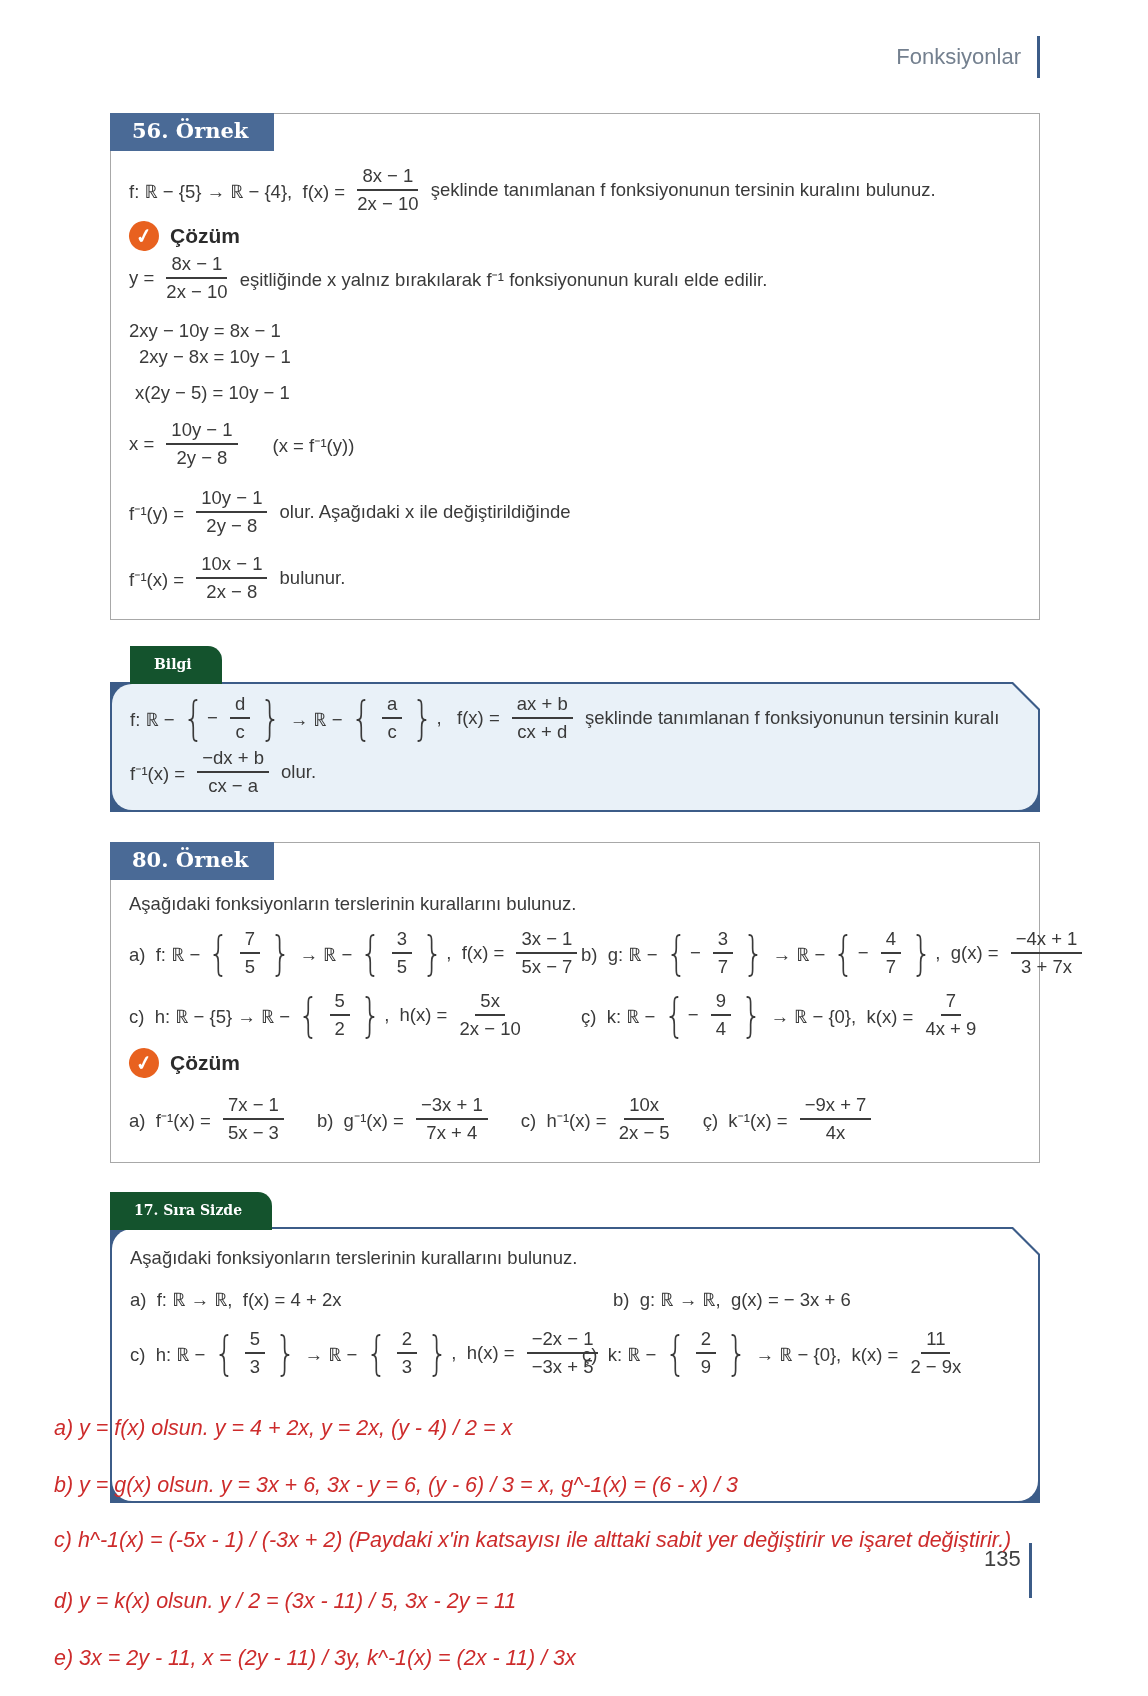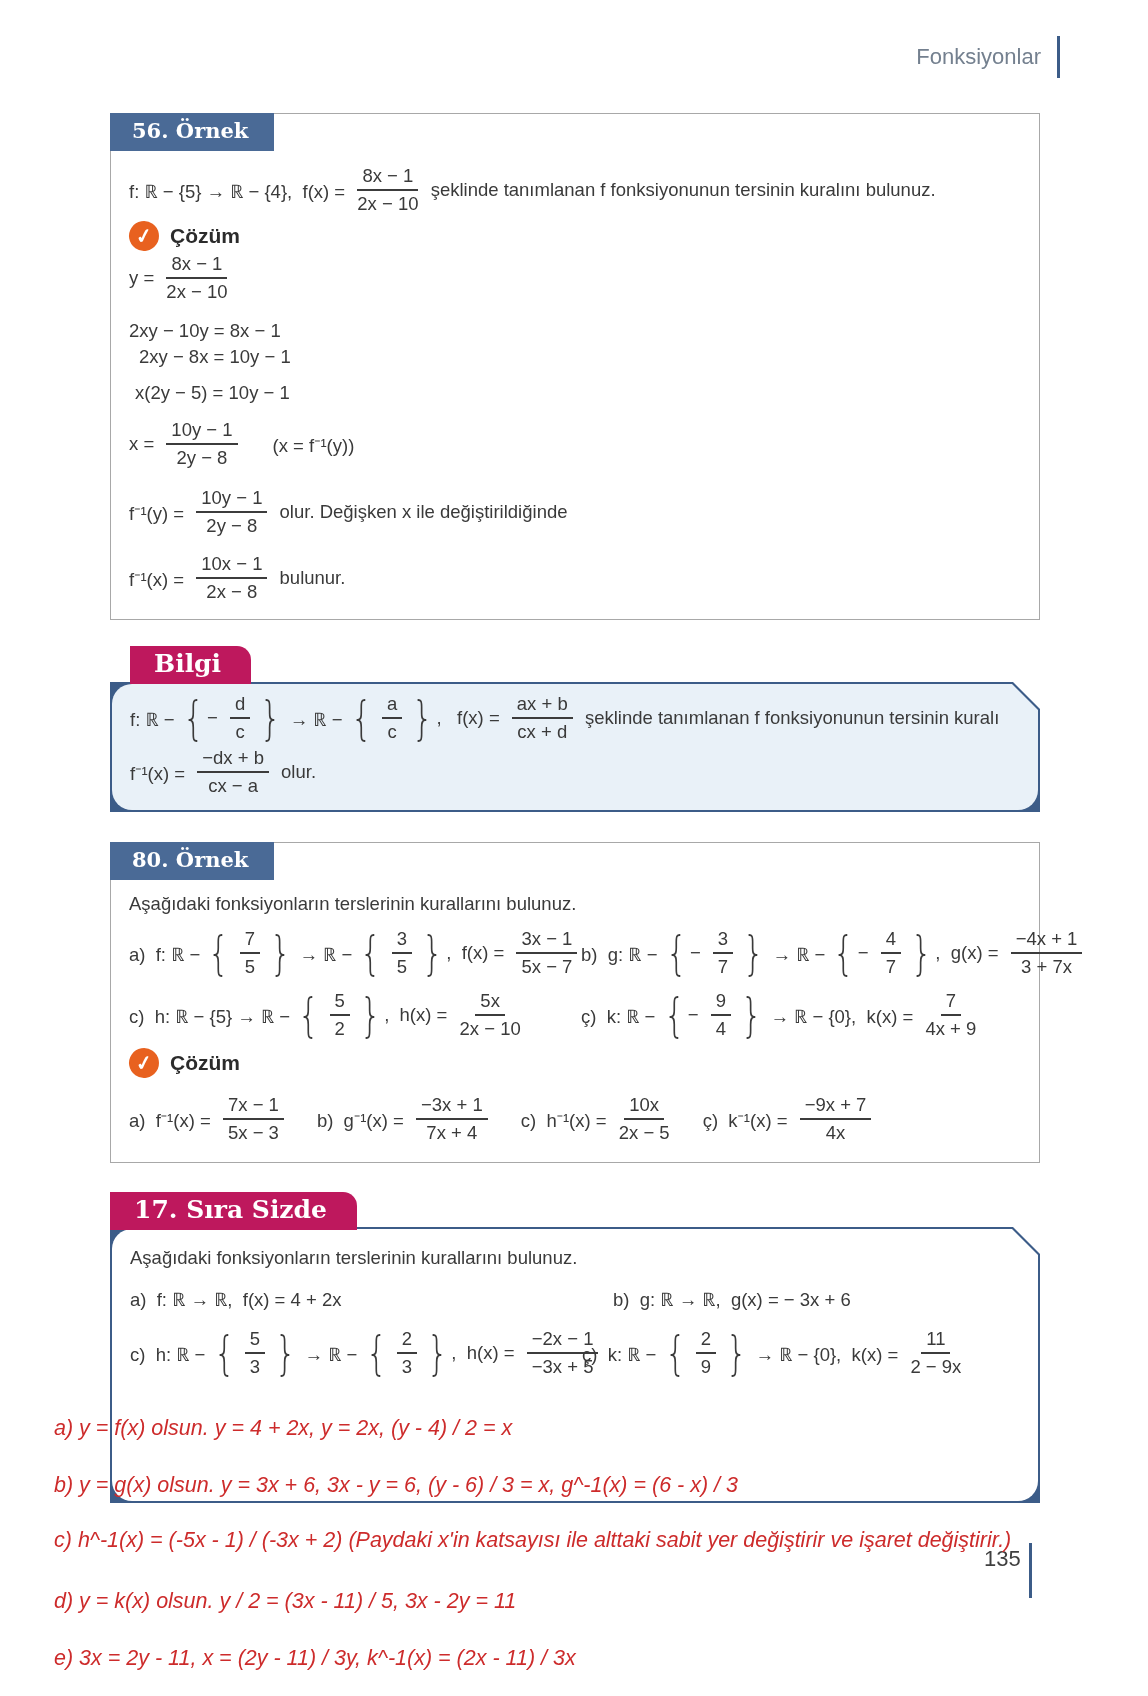--- a/index.html
+++ b/index.html
@@ -1,37 +1,37 @@
 <!DOCTYPE html>
 <html><head>
 <meta charset="utf-8">
 <style>
   html,body{margin:0;padding:0;background:#fff;}
   .page{position:relative;width:1148px;height:1696px;background:#ffffff;overflow:hidden;
         font-family:"Liberation Sans",sans-serif;color:#3a3a3a;}
 
   
   .page-header{position:absolute;top:36px;left:0;width:1040px;display:flex;justify-content:flex-end;
-               align-items:center;gap:16px;margin-left:20px;}
+               align-items:center;gap:16px;}
   .page-header .hlabel{font-size:22px;color:#74808f;}
   .vbar{width:3px;height:42px;background:#3c5c88;}
 
   
   .ex-box{position:absolute;left:110px;width:928px;background:#fff;border:1px solid #a8a8a8;}
   .ex-tab{position:absolute;top:-1px;left:-1px;background:#4a6a96;color:#fff;
           font-family:"DejaVu Serif",serif;font-weight:bold;font-size:21px;
           padding:6px 26px 8px 22px;line-height:24px;}
   .ex-body{padding:0 18px 0 18px;}
 
   
   .notch-outer{position:absolute;left:110px;width:930px;background:#3c5c88;
                clip-path:polygon(0 0,calc(100% - 27px) 0,100% 27px,100% 100%,0 100%);}
   .notch-inner{position:absolute;inset:2px;clip-path:polygon(0 0,calc(100% - 26px) 0,100% 26px,100% 100%,0 100%);border-radius:20px;}
-  .float-tab{position:absolute;background:#be185d;color:#fff;font-family:"DejaVu Serif",serif;
-             font-weight:bold;font-size:25px;padding:6px 30px 8px 24px;line-height:24px;
+  .float-tab{position:absolute;background:#14532d;color:#fff;font-family:"DejaVu Serif",serif;
+             font-weight:bold;font-size:14px;padding:6px 30px 8px 24px;line-height:24px;
              border-top-right-radius:14px;z-index:2;}
 
   
   .mline{display:flex;align-items:center;white-space:pre;font-size:18.5px;color:#3a3a3a;}
   .plain{line-height:26px;}
   .frac{display:inline-flex;flex-direction:column;align-items:center;margin:0 7px;line-height:24px;}
   .frac .num{border-bottom:2px solid #3c3c3c;padding:0 5px 1px 5px;}
   .frac .den{padding-top:1px;}
   .tb{font-size:46px;font-weight:300;line-height:0;display:inline-block;transform:scaleX(.72);
       margin:0 -1px;color:#3a3a3a;font-family:"DejaVu Sans",sans-serif;}
@@ -80,36 +80,37 @@
       <div class="sol-head" style="height:28px;margin-bottom:2px;">
         <span class="check">
             <span class="check-glyph">✓</span>
           </span>
         <span class="sol-label">Çözüm</span>
       </div>
 
       <div class="mline" style="margin-bottom:14px;">
         <span>y = </span>
         <span class="frac"><span class="num">8x − 1</span><span class="den">2x − 10</span></span>
+        <span> eşitliğinde x yalnız bırakılarak f⁻¹ fonksiyonunun kuralı elde edilir.</span>
       </div>
 
       <div class="mline plain" style="margin-bottom:0;">2xy − 10y = 8x − 1</div>
       <div class="mline plain" style="margin-bottom:10px;padding-left:10px;">2xy − 8x = 10y − 1</div>
       <div class="mline plain" style="margin-bottom:12px;padding-left:6px;">x(2y − 5) = 10y − 1</div>
 
       <div class="mline" style="margin-bottom:16px;">
         <span>x = </span>
         <span class="frac"><span class="num">10y − 1</span><span class="den">2y − 8</span></span>
         <span class="note">(x = f⁻¹(y))</span>
       </div>
 
       <div class="mline" style="margin-bottom:14px;">
         <span>f⁻¹(y) = </span>
         <span class="frac"><span class="num">10y − 1</span><span class="den">2y − 8</span></span>
-        <span> olur. Değişken x ile değiştirildiğinde</span>
+        <span> olur. Aşağıdaki x ile değiştirildiğinde</span>
       </div>
 
       <div class="mline">
         <span>f⁻¹(x) = </span>
         <span class="frac"><span class="num">10x − 1</span><span class="den">2x − 8</span></span>
         <span> bulunur.</span>
       </div>
 
     </div>
   </section>

